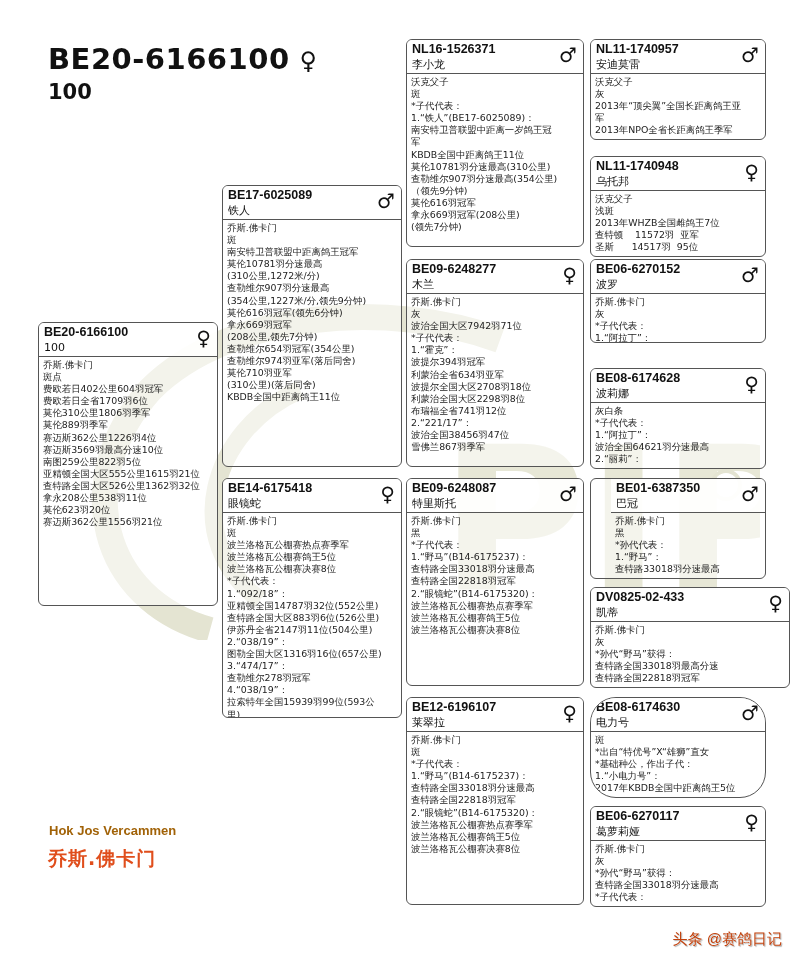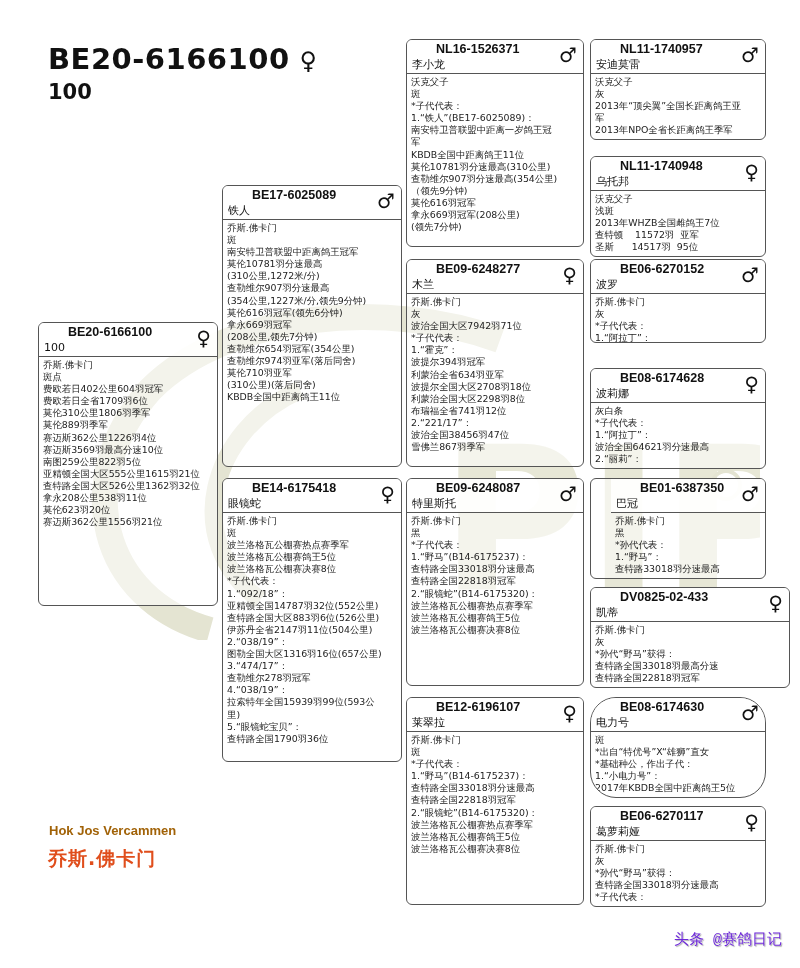--- a/index.html
+++ b/index.html
@@ -15,29 +15,29 @@
   .title-name { font-family: "DejaVu Sans", sans-serif; font-weight: bold; font-size: 21px; margin-top: 4px; color: #111; }
 
   .card {
     position: absolute; border: 1.5px solid #555; border-radius: 6px; background: rgba(255,255,255,0.55);
     overflow: hidden;
   }
   .card-head {
     position: relative; border-bottom: 1.5px solid #555; padding: 2px 4px 2px 5px; height: 34px;
     background: rgba(255,255,255,0.85);
   }
-  .card-ring { font-family: "Liberation Sans", sans-serif; font-weight: bold; font-size: 12.5px; line-height: 15px; color: #111; margin-left: 24px; }
+  .card-ring { font-family: "Liberation Sans", sans-serif; font-weight: bold; font-size: 12.5px; line-height: 15px; color: #111; }
   .card-name { font-family: "DejaVu Sans", sans-serif; font-weight: normal; font-size: 11px; line-height: 15px; color: #111; }
   .card-sex { position: absolute; right: 6px; top: 5px; font-size: 20px; line-height: 20px; font-weight: bold; color: #111; }
   .card-body { padding: 2px 3px 2px 4px; }
   .card-line { font-family: "DejaVu Sans", sans-serif; font-size: 9.4px; line-height: 12.1px; color: #222; white-space: nowrap; }
 
   .footer-breeder { position: absolute; left: 49px; top: 823px; font-family: "Liberation Sans", sans-serif; font-weight: bold; font-size: 13px; color: #a16207; }
   .footer-cn { position: absolute; left: 48px; top: 846px; font-family: "DejaVu Sans", sans-serif; font-weight: bold; font-size: 19px; color: #e04e1c; letter-spacing: 1px; }
-  .credit { position: absolute; right: 18px; top: 930px; font-family: Liberation Mono, monospace; font-size: 15px; color: #6d28d9; text-shadow: 0 0 2px #fff, 1px 1px 1px #999; }
+  .credit { position: absolute; right: 18px; top: 930px; font-family: Liberation Sans, sans-serif; font-size: 15px; color: #c2410c; text-shadow: 0 0 2px #fff, 1px 1px 1px #999; }
 </style>
 </head>
 <body>
 
 <svg class="watermark" viewBox="0 0 700 340">
   <path d="M150 330 C 40 300, 10 180, 90 90 C 170 10, 330 0, 440 40" fill="none" stroke="#e4e4d2" stroke-width="26"></path>
   <path d="M200 300 C 120 240, 150 130, 240 90" fill="none" stroke="#e4e4d2" stroke-width="18"></path>
   <text x="380" y="290" font-family="DejaVu Sans, sans-serif" font-weight="bold" font-size="200" fill="#e7e7d6">PIPA</text>
   <circle cx="666" cy="185" r="14" fill="none" stroke="#e4e4d2" stroke-width="4"></circle>
 </svg>
@@ -92,21 +92,21 @@
     <div class="card-line">拿永669羽冠军</div>
     <div class="card-line">(208公里,领先7分钟)</div>
     <div class="card-line">查勒维尔654羽冠军(354公里)</div>
     <div class="card-line">查勒维尔974羽亚军(落后同舍)</div>
     <div class="card-line">莫伦710羽亚军</div>
     <div class="card-line">(310公里)(落后同舍)</div>
     <div class="card-line">KBDB全国中距离鸽王11位</div>
   </div>
 </div>
 
-<div class="card" style="left:222px; top:478px; width:180px; height:284px;">
+<div class="card" style="left:222px; top:478px; width:180px; height:240px;">
   <div class="card-head">
     <div class="card-ring">BE14-6175418</div>
     <div class="card-name">眼镜蛇</div>
     <span class="card-sex">♀</span>
   </div>
   <div class="card-body">
     <div class="card-line">乔斯.佛卡门</div>
     <div class="card-line">斑</div>
     <div class="card-line">波兰洛格瓦公棚赛热点赛季军</div>
     <div class="card-line">波兰洛格瓦公棚赛鸽王5位</div>

